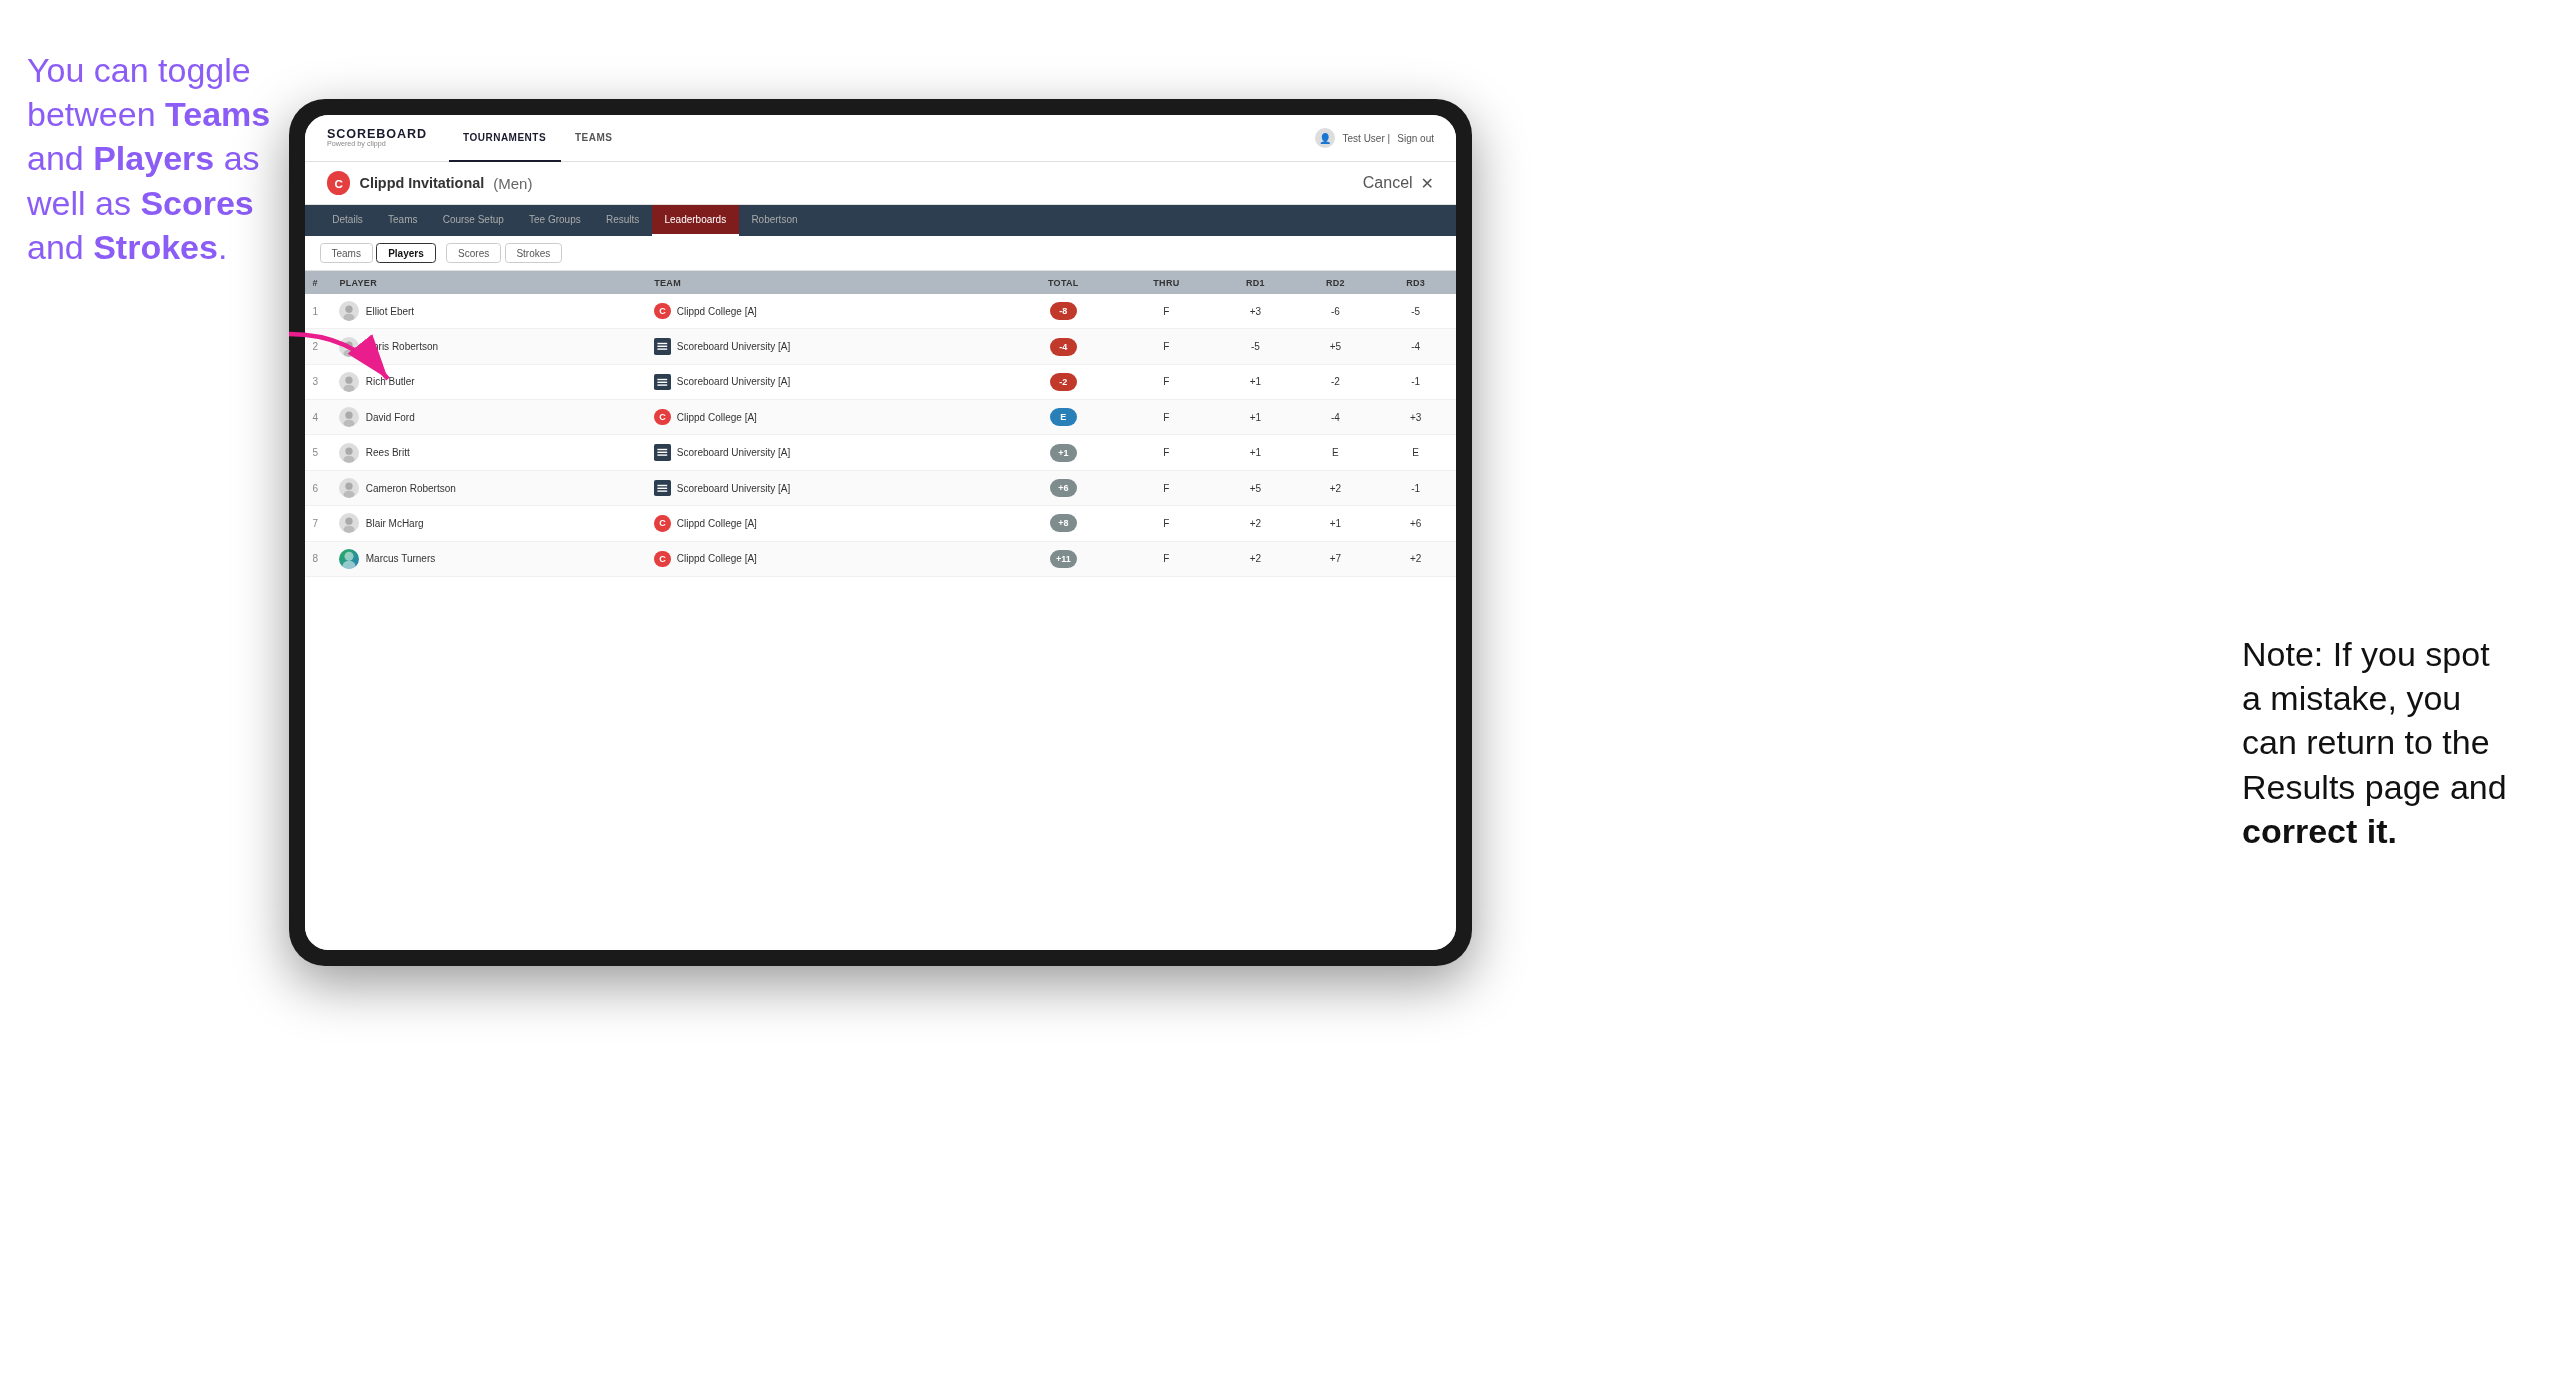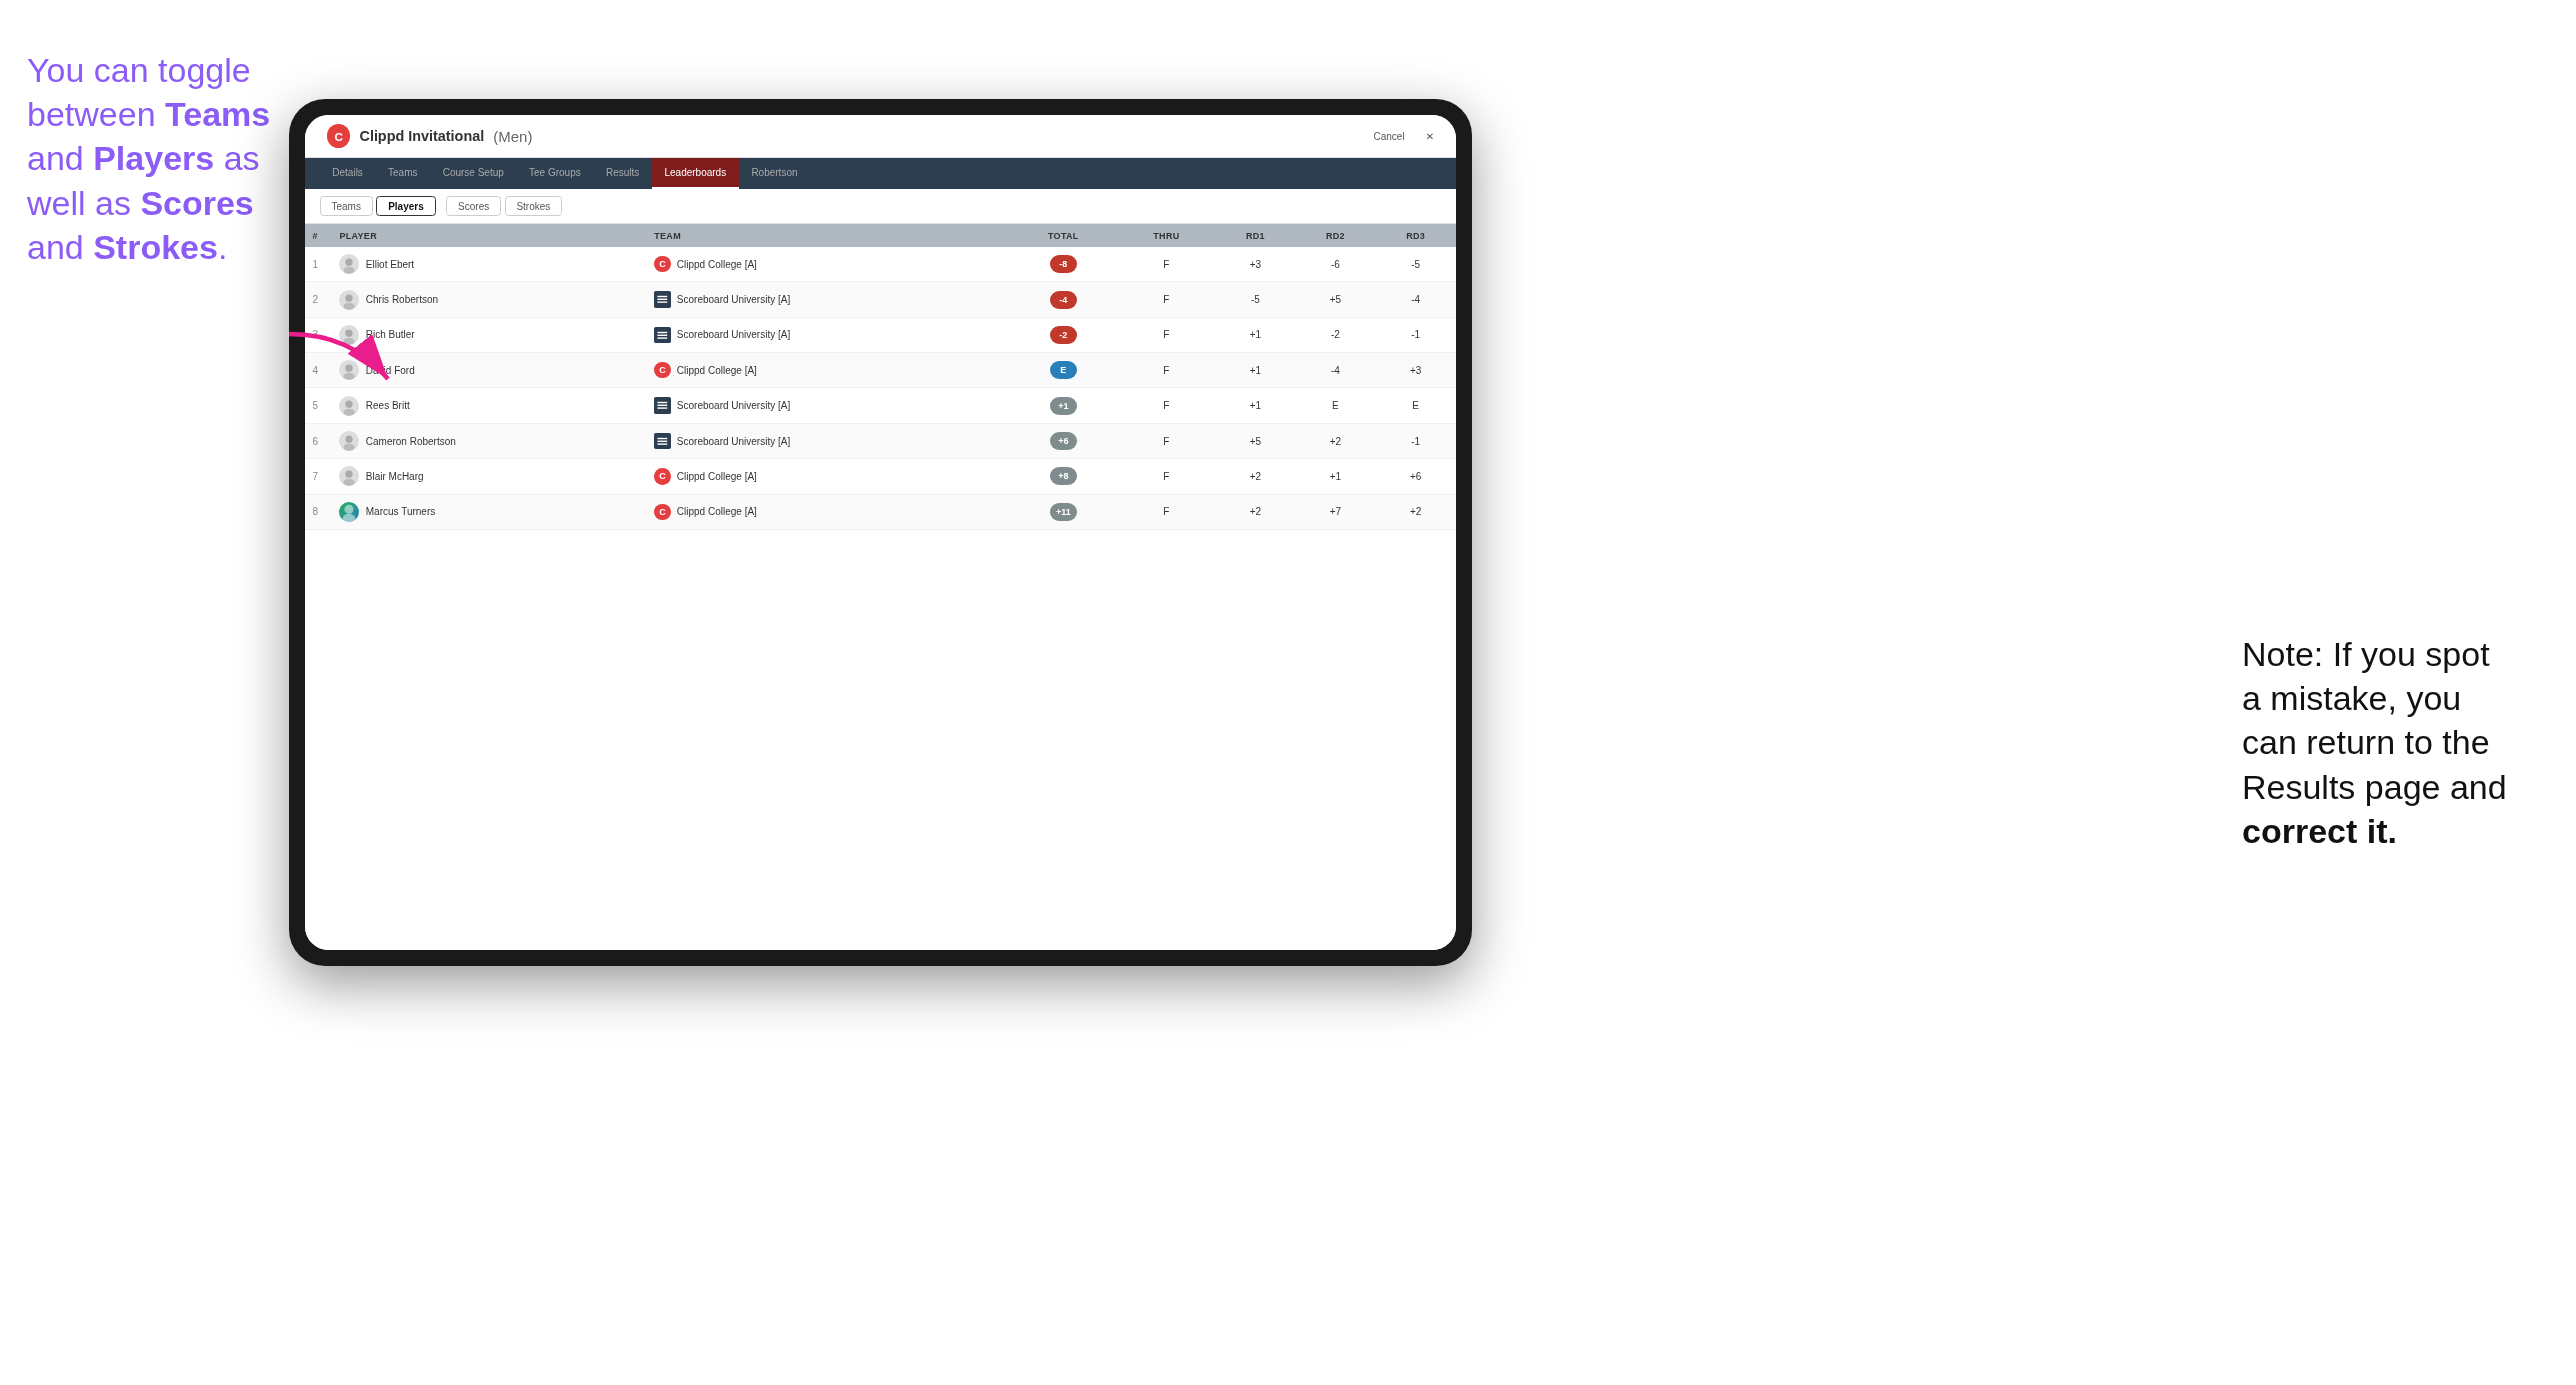--- a/index.html
+++ b/index.html
@@ -149,26 +149,26 @@
       background: #e53e3e;
       border-radius: 50%;
       display: flex;
       align-items: center;
       justify-content: center;
       color: white;
       font-size: 11.7px;
       font-weight: 700;
     }
     .cancel-btn {
-      font-size: 10px;
+      font-size: 16px;
       color: #555;
       cursor: pointer;
       display: flex;
       align-items: center;
-      gap: 21px;
+      gap: 8px;
     }
 
     
     .sub-tabs {
       background: #2c3e50;
       display: flex;
       padding: 0 14.4px;
       flex-shrink: 0;
     }
     .sub-tab {
@@ -324,20 +324,35 @@
   <span>Note: If you spot</span><br>
   <span>a mistake, you</span><br>
   <span>can return to the</span><br>
   <span>Results page and</span><br>
   <strong>correct it.</strong>
 </div>
 
 <div class="tablet-frame">
   <div class="tablet-screen">
 
+    <div class="top-nav">
+      <div class="logo-area">
+        <span class="logo-text">SCOREBOARD</span>
+        <span class="logo-sub">Powered by clippd</span>
+      </div>
+      <nav class="nav-links">
+        <div class="nav-link active">TOURNAMENTS</div>
+        <div class="nav-link">TEAMS</div>
+      </nav>
+      <div class="nav-right">
+        <div class="user-icon">👤</div>
+        <span>Test User |</span>
+        <span style="cursor:pointer; color:#555;">Sign out</span>
+      </div>
+    </div>
 
     <div class="tournament-header">
       <div class="tournament-title">
         <div class="tournament-logo">C</div>
         <span>Clippd Invitational</span>
         <span style="font-weight:400; color:#666; font-size:15px;">(Men)</span>
       </div>
       <div class="cancel-btn">
         <span>Cancel</span>
         <span>✕</span>

